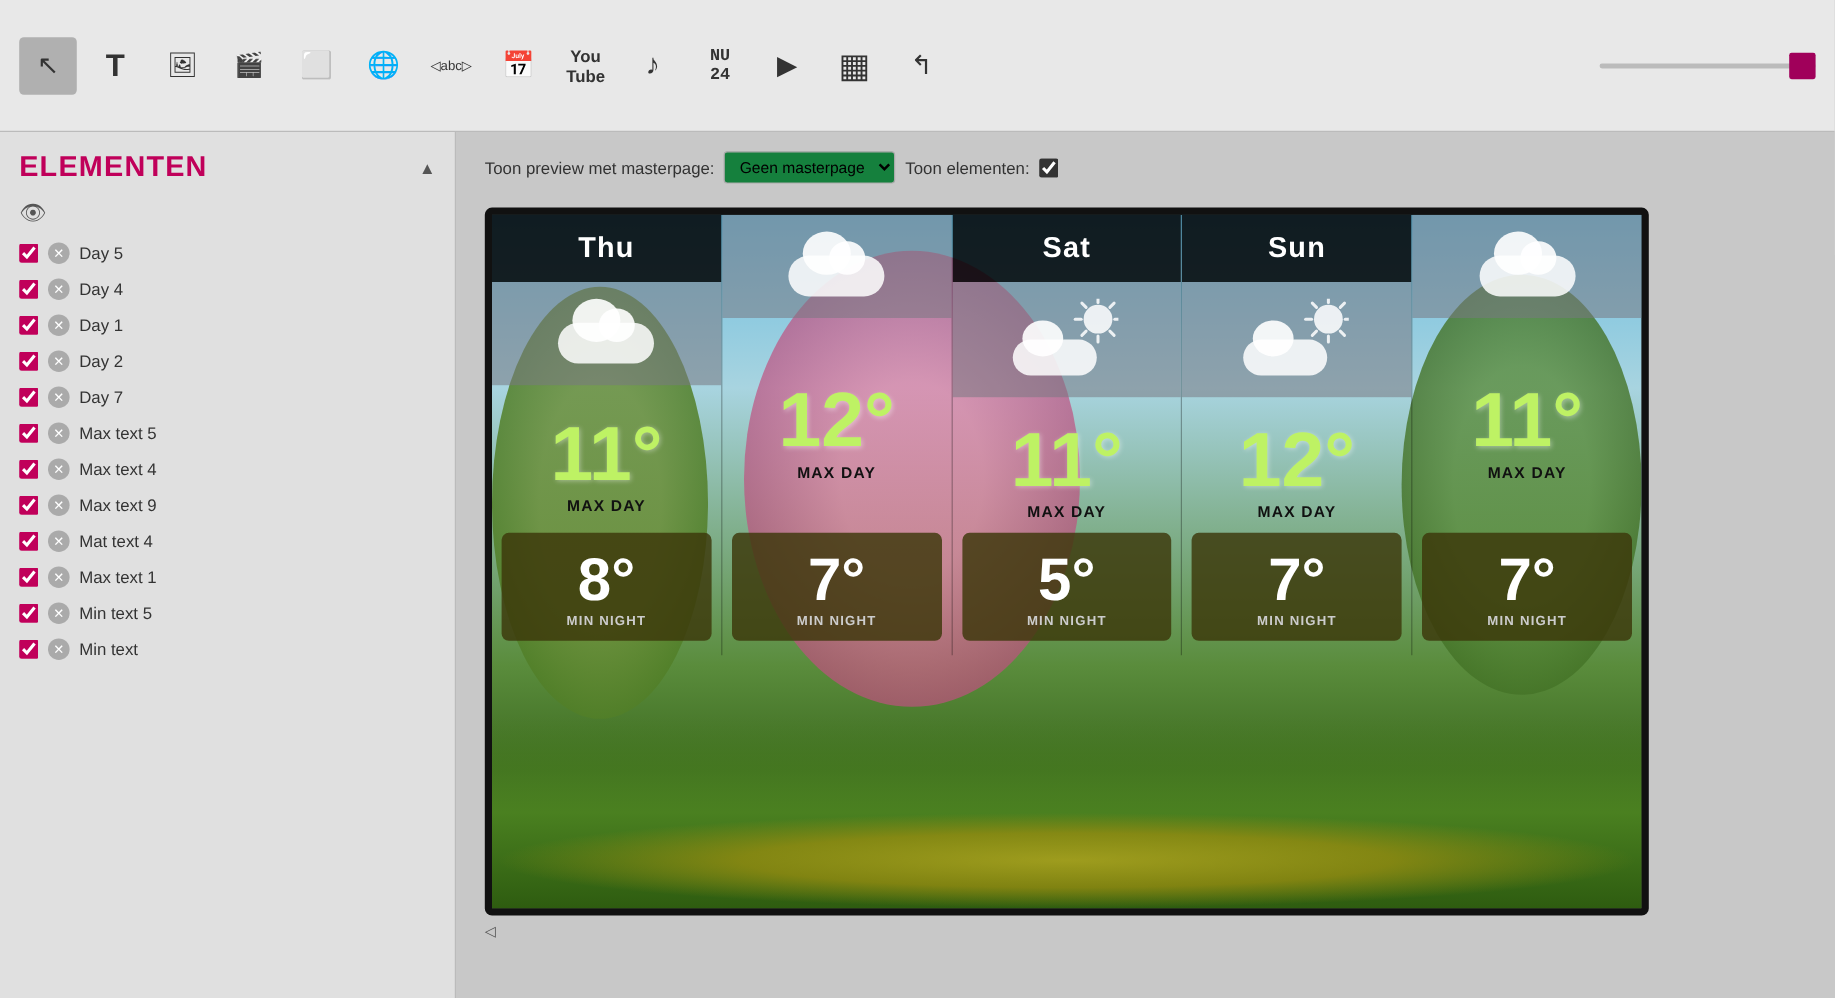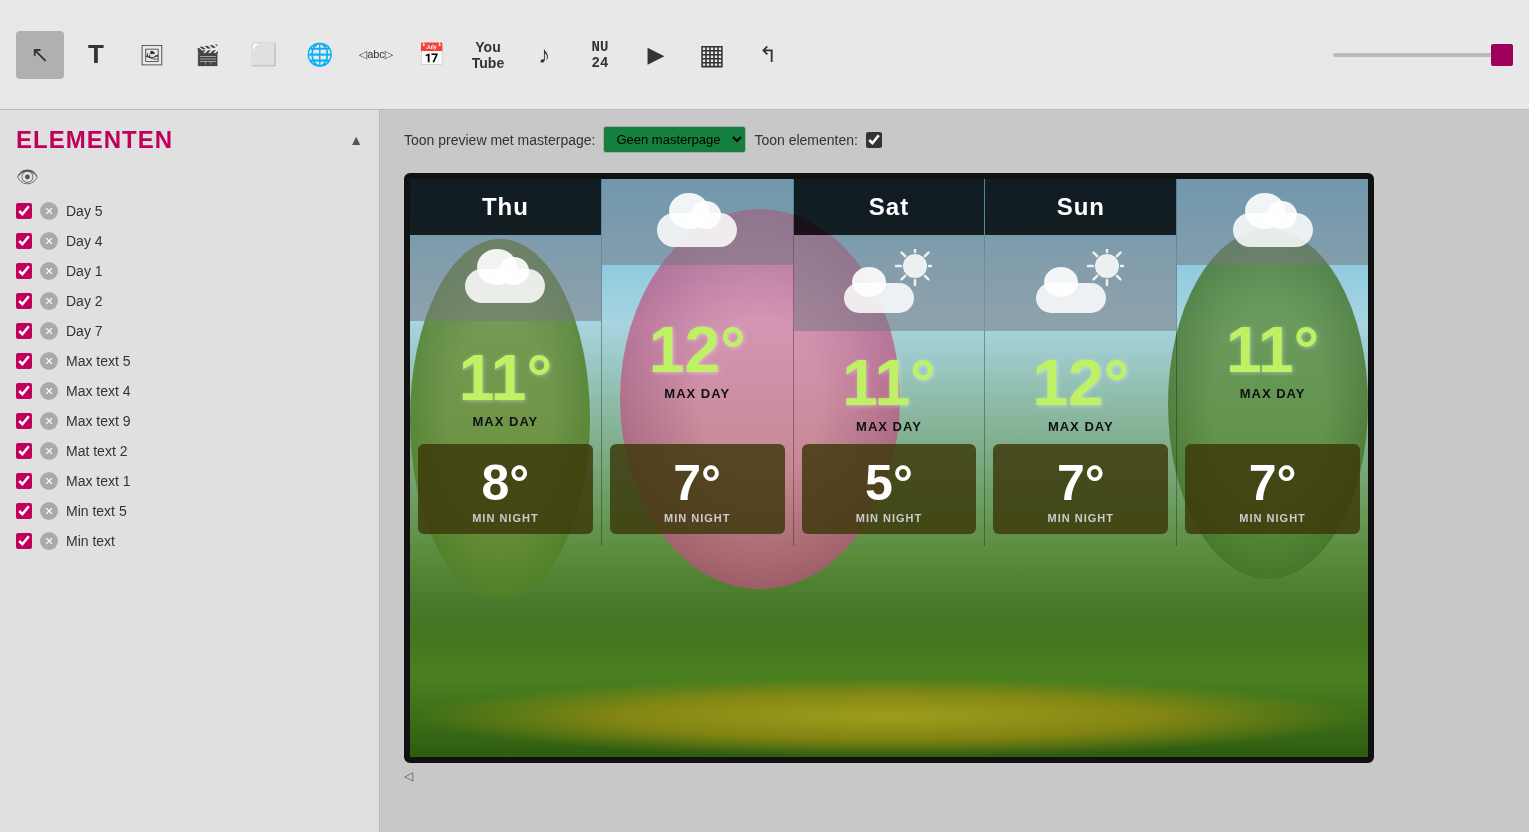--- a/index.html
+++ b/index.html
@@ -399,21 +399,21 @@
           <span class="layer-label">Max text 4</span>
         </div>
         <div class="layer-item">
           <input type="checkbox" class="layer-checkbox" checked="" style="">
           <div class="layer-remove">✕</div>
           <span class="layer-label">Max text 9</span>
         </div>
         <div class="layer-item">
           <input type="checkbox" class="layer-checkbox" checked="" style="">
           <div class="layer-remove">✕</div>
-          <span class="layer-label">Mat text 2</span>
+          <span class="layer-label">Mat text 4</span>
         </div>
         <div class="layer-item">
           <input type="checkbox" class="layer-checkbox" checked="" style="">
           <div class="layer-remove">✕</div>
           <span class="layer-label">Max text 1</span>
         </div>
         <div class="layer-item">
           <input type="checkbox" class="layer-checkbox" checked="" style="">
           <div class="layer-remove">✕</div>
           <span class="layer-label">Min text 5</span>

